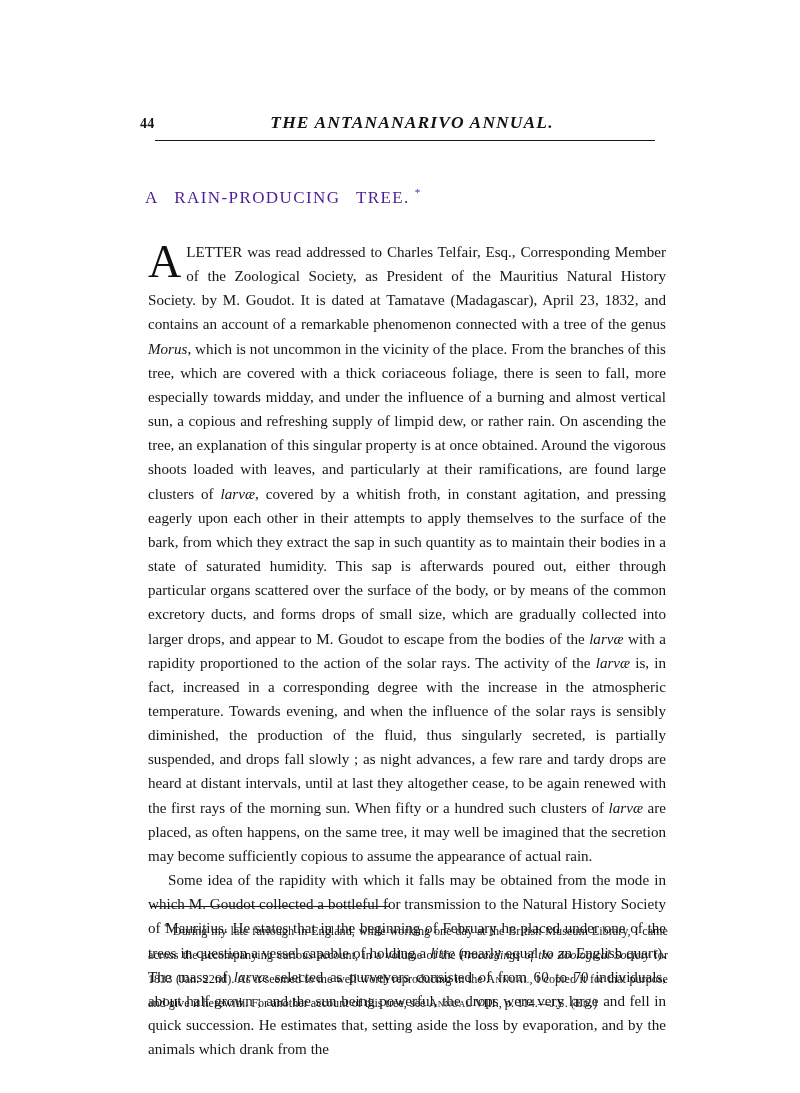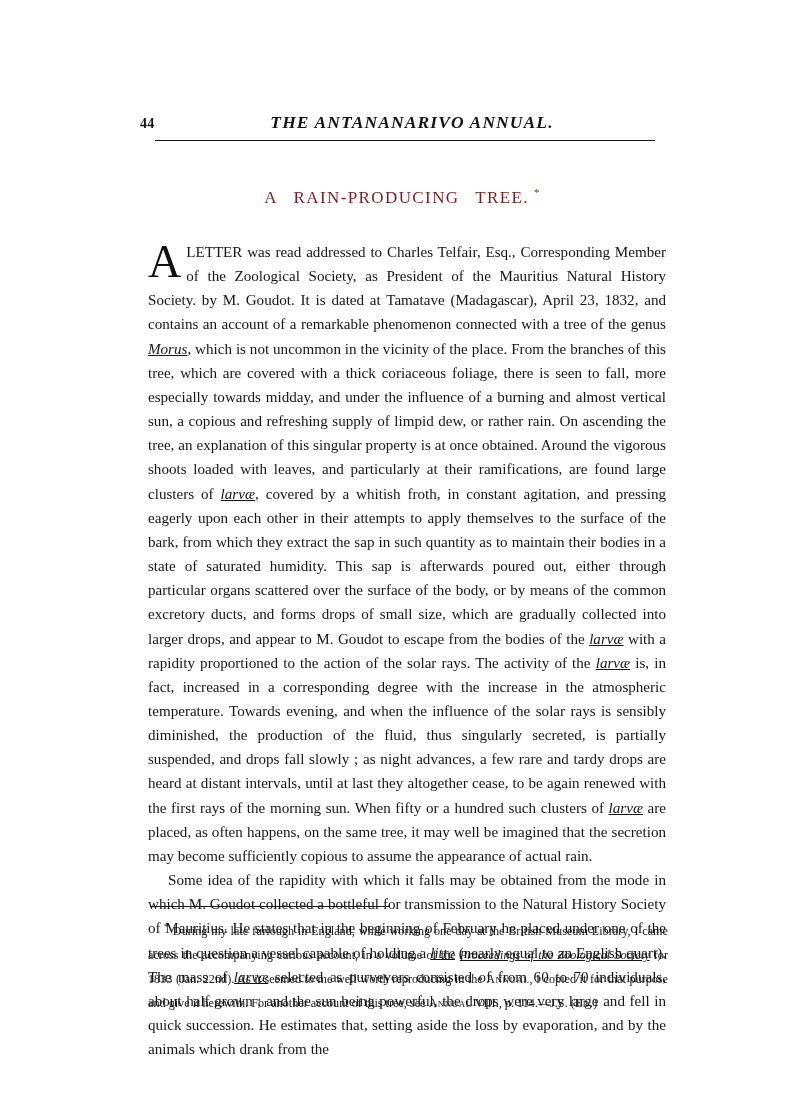--- a/index.html
+++ b/index.html
@@ -60,24 +60,24 @@
     height: 0;
     border-top: 1.6px solid #171717;
   }
 
   
   .article-title {
     position: absolute;
     left: 140px;
     top: 186px;
     width: 520px;
-    text-align: center;
+    text-align: left;
     font-size: 17px;
     letter-spacing: 1.4px;
-    color: #7f1d1d;
+    color: #4c1d95;
   }
   .article-title .word { margin: 0 5px; }
   .fn-mark {
     font-size: 11px;
     vertical-align: super;
   }
 
   .source-line {
     position: absolute;
     left: 140px;
@@ -114,21 +114,21 @@
   .dropcap {
     float: left;
     font-size: 46px;
     line-height: 38px;
     padding: 2px 5px 0 0;
     margin-top: 1px;
     font-family: "Liberation Serif", "DejaVu Serif", serif;
     color: #101010;
   }
 
-  .it { font-style: italic; text-decoration: underline; }
+  .it { font-style: italic; }
 
   
   .fn-rule {
     position: absolute;
     left: 150px;
     top: 906px;
     width: 240px;
     height: 0;
     border-top: 1.3px solid #1d1d1d;
   }

